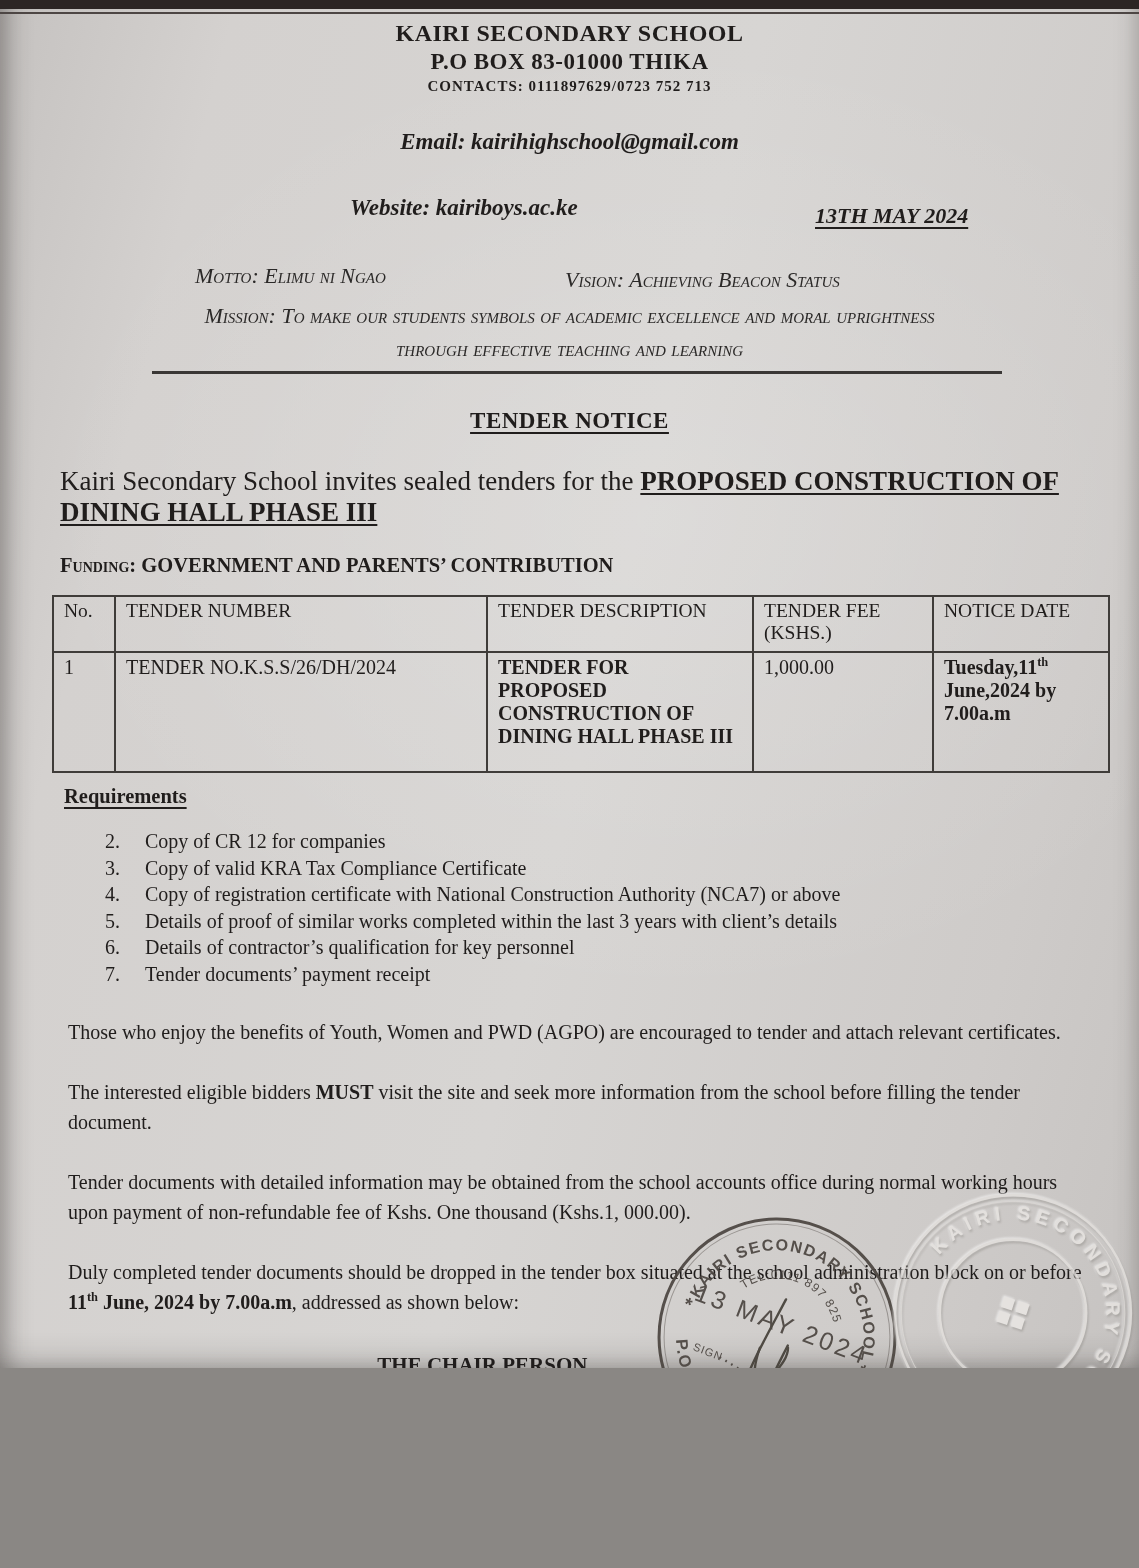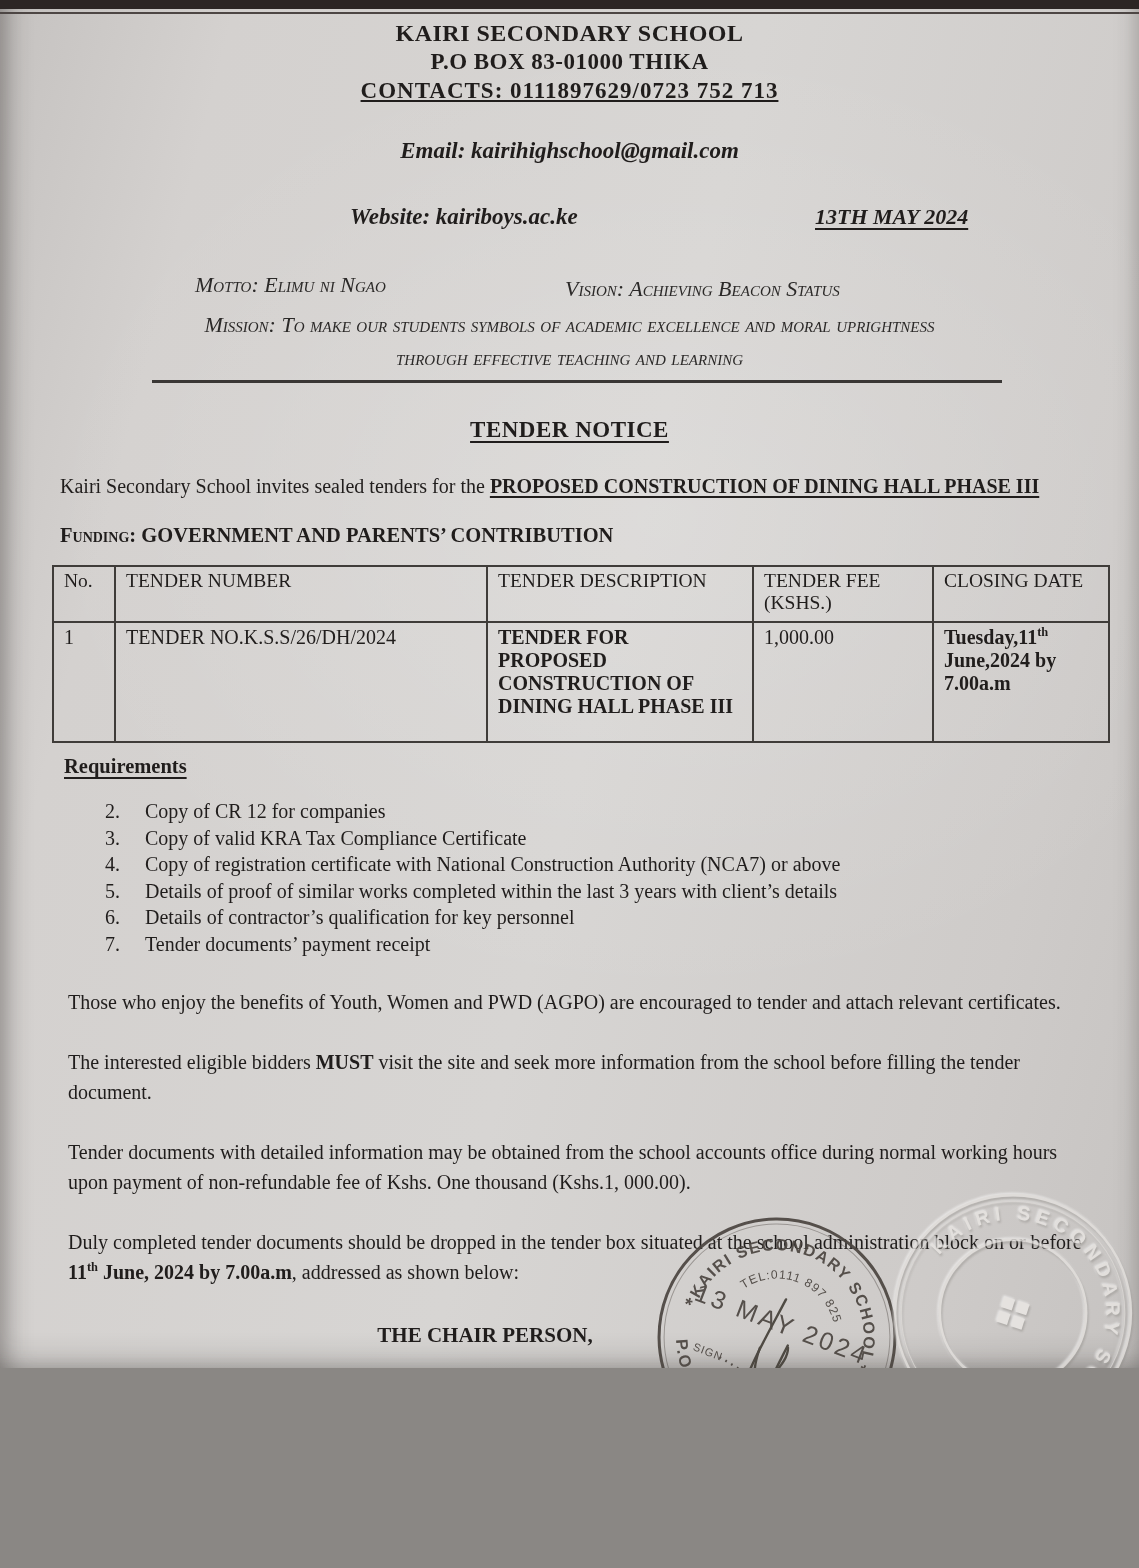--- a/index.html
+++ b/index.html
@@ -11,34 +11,34 @@
       linear-gradient(104deg,#c5c2c0 0%,#d4d1cf 16%,#d7d5d3 52%,#cecbc9 84%,#c6c3c1 100%);
     box-shadow:inset 20px 0 26px -14px rgba(40,35,32,.38),
                inset -16px 0 24px -16px rgba(40,35,32,.28),
                inset 0 -22px 30px -18px rgba(40,35,32,.30);
   }
   .top-band{position:absolute;top:0;left:0;width:100%;height:9px;background:#2c2524;}
   .top-line{position:absolute;top:12px;left:0;width:100%;height:2px;background:#4d4644;}
   .hdr{ text-align:center;font-weight:bold;letter-spacing:.5px; }
   .school-name{margin-top:20px;font-size:24px;}
   .po-box{font-size:23px;margin-top:2px;}
-  .contacts{font-size:23px;margin-top:3px;letter-spacing:1px;text-decoration:underline;}
+  .contacts{font-size:15px;margin-top:3px;letter-spacing:1px;}
   .email-line{margin-top:34px;text-align:center;font-size:23px;font-weight:bold;font-style:italic;}
   .web-row{position:relative;height:32px;margin-top:40px;}
   .website{position:absolute;left:350px;top:0;font-size:23px;font-weight:bold;font-style:italic;}
-  .doc-date{position:absolute;left:815px;top:0;font-size:22px;font-weight:bold;font-style:italic;
+  .doc-date{position:absolute;left:815px;top:8px;font-size:22px;font-weight:bold;font-style:italic;
             text-decoration:underline;text-underline-offset:4px;text-decoration-thickness:2px;}
   .motto-row{position:relative;height:30px;margin-top:36px;font-style:italic;font-variant:small-caps;font-size:22px;color:#2b2928;}
   .motto{position:absolute;left:195px;top:0;}
   .vision{position:absolute;left:565px;top:4px;}
   .mission{margin:6px auto 0;max-width:800px;text-align:center;font-style:italic;font-variant:small-caps;font-size:22px;color:#2b2928;line-height:1.5;}
   .rule{margin:6px 0 0 152px;width:850px;height:0;border:none;border-top:3px solid #3a3735;}
   .title1{margin-top:34px;text-align:center;font-size:23px;font-weight:bold;text-decoration:underline;text-underline-offset:4px;text-decoration-thickness:2px;letter-spacing:.5px;}
   .title2{margin-top:4px;text-align:center;font-size:23px;font-weight:bold;text-decoration:underline;text-underline-offset:4px;text-decoration-thickness:2px;letter-spacing:.5px;}
-  .intro{margin:32px 26px 0 60px;font-size:20px;}
+  .intro{margin:32px 26px 0 60px;font-size:27px;}
   .intro .bu{font-weight:bold;text-decoration:underline;text-underline-offset:3px;text-decoration-thickness:2px;}
   .funding{margin:26px 0 0 60px;font-size:20.5px;font-weight:bold;}
   .funding .sc{font-variant:small-caps;}
   table.tender{margin:18px 0 0 52px;border-collapse:collapse;table-layout:fixed;width:1056px;}
   table.tender th,table.tender td{border:2px solid #3f3c39;vertical-align:top;padding:3px 10px;text-align:left;}
   table.tender th{font-weight:normal;font-size:19.5px;height:48px;}
   table.tender td{font-size:20px;}
   td.c-desc,td.c-close{font-weight:bold;}
   tr.data-row td{height:112px;}
   sup{font-size:.62em;vertical-align:super;line-height:0;}
@@ -97,21 +97,21 @@
         <col style="width:266px">
         <col style="width:180px">
         <col style="width:176px">
       </colgroup>
     <tbody>
         <tr>
       <th>No.</th>
       <th>TENDER NUMBER</th>
       <th>TENDER DESCRIPTION</th>
       <th>TENDER FEE (KSHS.)</th>
-      <th>CLOSING DATE</th>
+      <th>NOTICE DATE</th>
     </tr>
     <tr class="data-row">
       <td>1</td>
       <td>TENDER NO.K.S.S/26/DH/2024</td>
       <td class="c-desc">TENDER FOR PROPOSED CONSTRUCTION OF DINING HALL PHASE III</td>
       <td>1,000.00</td>
       <td class="c-close"><span>Tuesday,11</span><sup>th</sup><span> June,2024 by 7.00a.m</span></td>
     </tr>
   </tbody>
     </table>

